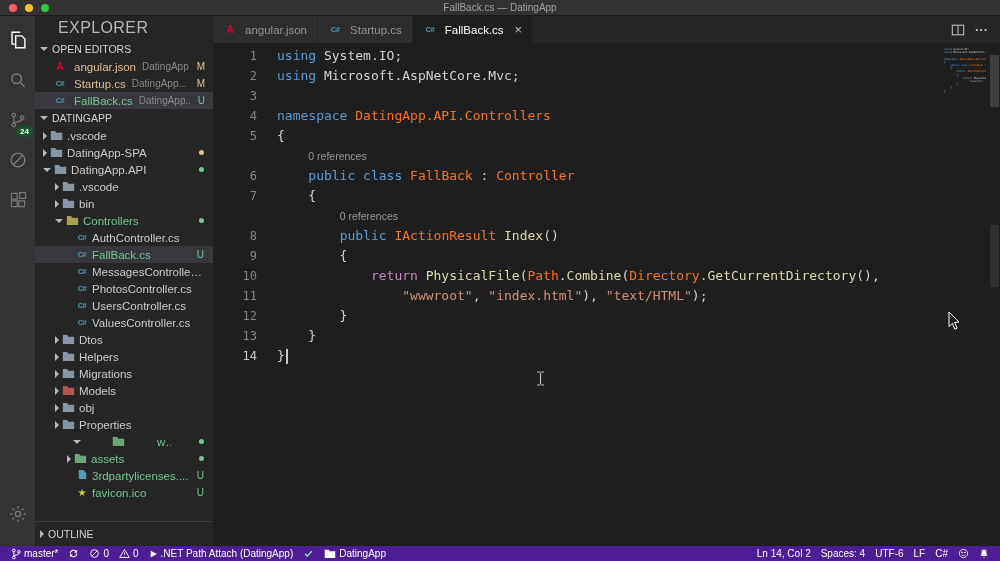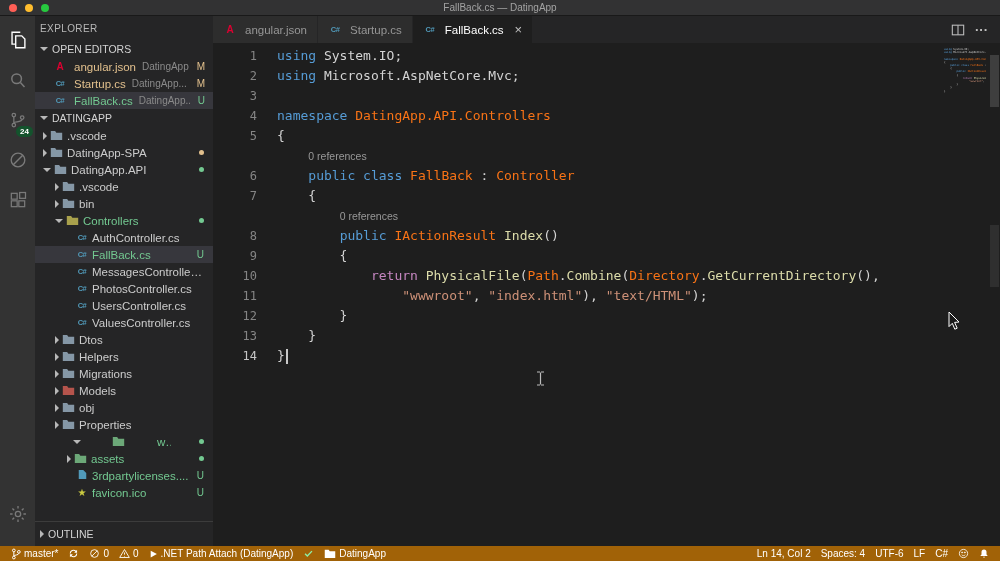--- a/index.html
+++ b/index.html
@@ -17,21 +17,21 @@
 
   
   .activitybar { width:35px; background:#333333; display:flex; flex-direction:column; align-items:center; padding-top:6px; flex:none; }
   .act-item { width:35px; height:40px; display:flex; align-items:center; justify-content:center; color:#7a7a7a; position:relative; cursor:pointer; }
   .act-item.active { color:#ffffff; }
   .act-badge { position:absolute; bottom:5px; right:2px; background:#14532d; color:#fff; font-size:8px; line-height:11px; border-radius:8px; padding:0 4px; font-weight:bold; }
   .act-bottom { margin-top:auto; margin-bottom:10px; }
 
   
   .sidebar { width:178px; background:#252526; color:#cccccc; display:flex; flex-direction:column; flex:none; overflow:hidden; }
-  .explorer-title { height:24px; display:flex; align-items:center; padding-left:5px; font-size:10px; color:#b8b8b8; letter-spacing:.4px; flex:none; }
+  .explorer-title { height:24px; display:flex; align-items:center; padding-left:23px; font-size:16px; color:#b8b8b8; letter-spacing:.4px; flex:none; }
   .section-header { display:flex; align-items:center; height:18px; font-size:10.5px; font-weight:normal; color:#d4d4d4; padding-left:5px; gap:4px; flex:none; cursor:pointer; }
   .chev-r { width:0; height:0; border-left:4px solid #b8b8b8; border-top:4px solid transparent; border-bottom:4px solid transparent; flex:none; }
   .chev-d { width:0; height:0; border-top:4px solid #b8b8b8; border-left:4px solid transparent; border-right:4px solid transparent; flex:none; }
   .chev-spacer { width:8px; flex:none; }
 
   .oe-row { height:17px; display:flex; align-items:center; padding:0 8px 0 18px; gap:4px; cursor:pointer; }
   .oe-row.selected { background:#37373d; }
   .oe-name { font-size:11.5px; white-space:nowrap; }
   .oe-detail { font-size:10px; color:#8a8a8a; flex:1; overflow:hidden; white-space:nowrap; margin-left:2px; }
   .git-badge { font-size:10px; margin-left:4px; flex:none; }
@@ -69,21 +69,21 @@
   .caret { display:inline-block; width:2px; height:15px; background:#c8c8c8; vertical-align:middle; margin-left:1px; }
 
   .minimap { position:absolute; right:14px; top:5px; width:62px; overflow:hidden; }
   .mm-row { font-family:"DejaVu Sans Mono",monospace; font-size:2.6px; line-height:3.2px; white-space:pre; }
 
   .sb-thumb { position:absolute; right:1px; width:9px; background:#5a5a5a; }
   .sb-thumb.t1 { top:12px; height:52px; opacity:.55; }
   .sb-thumb.t2 { top:182px; height:62px; opacity:.3; }
 
   
-  .statusbar { height:15px; background:#a16207; color:#ffffff; display:flex; justify-content:space-between; align-items:center; font-size:10px; padding:0 6px; flex:none; }
+  .statusbar { height:15px; background:#4c1d95; color:#ffffff; display:flex; justify-content:space-between; align-items:center; font-size:10px; padding:0 6px; flex:none; }
   .sb-group { display:flex; align-items:center; height:100%; }
   .sb-item { display:flex; align-items:center; gap:3px; padding:0 5px; height:100%; cursor:pointer; white-space:nowrap; }
   .sb-item svg { display:block; }
 
   
   .cursor-overlay { position:absolute; pointer-events:none; }
 </style>
 </head>
 <body>
 

